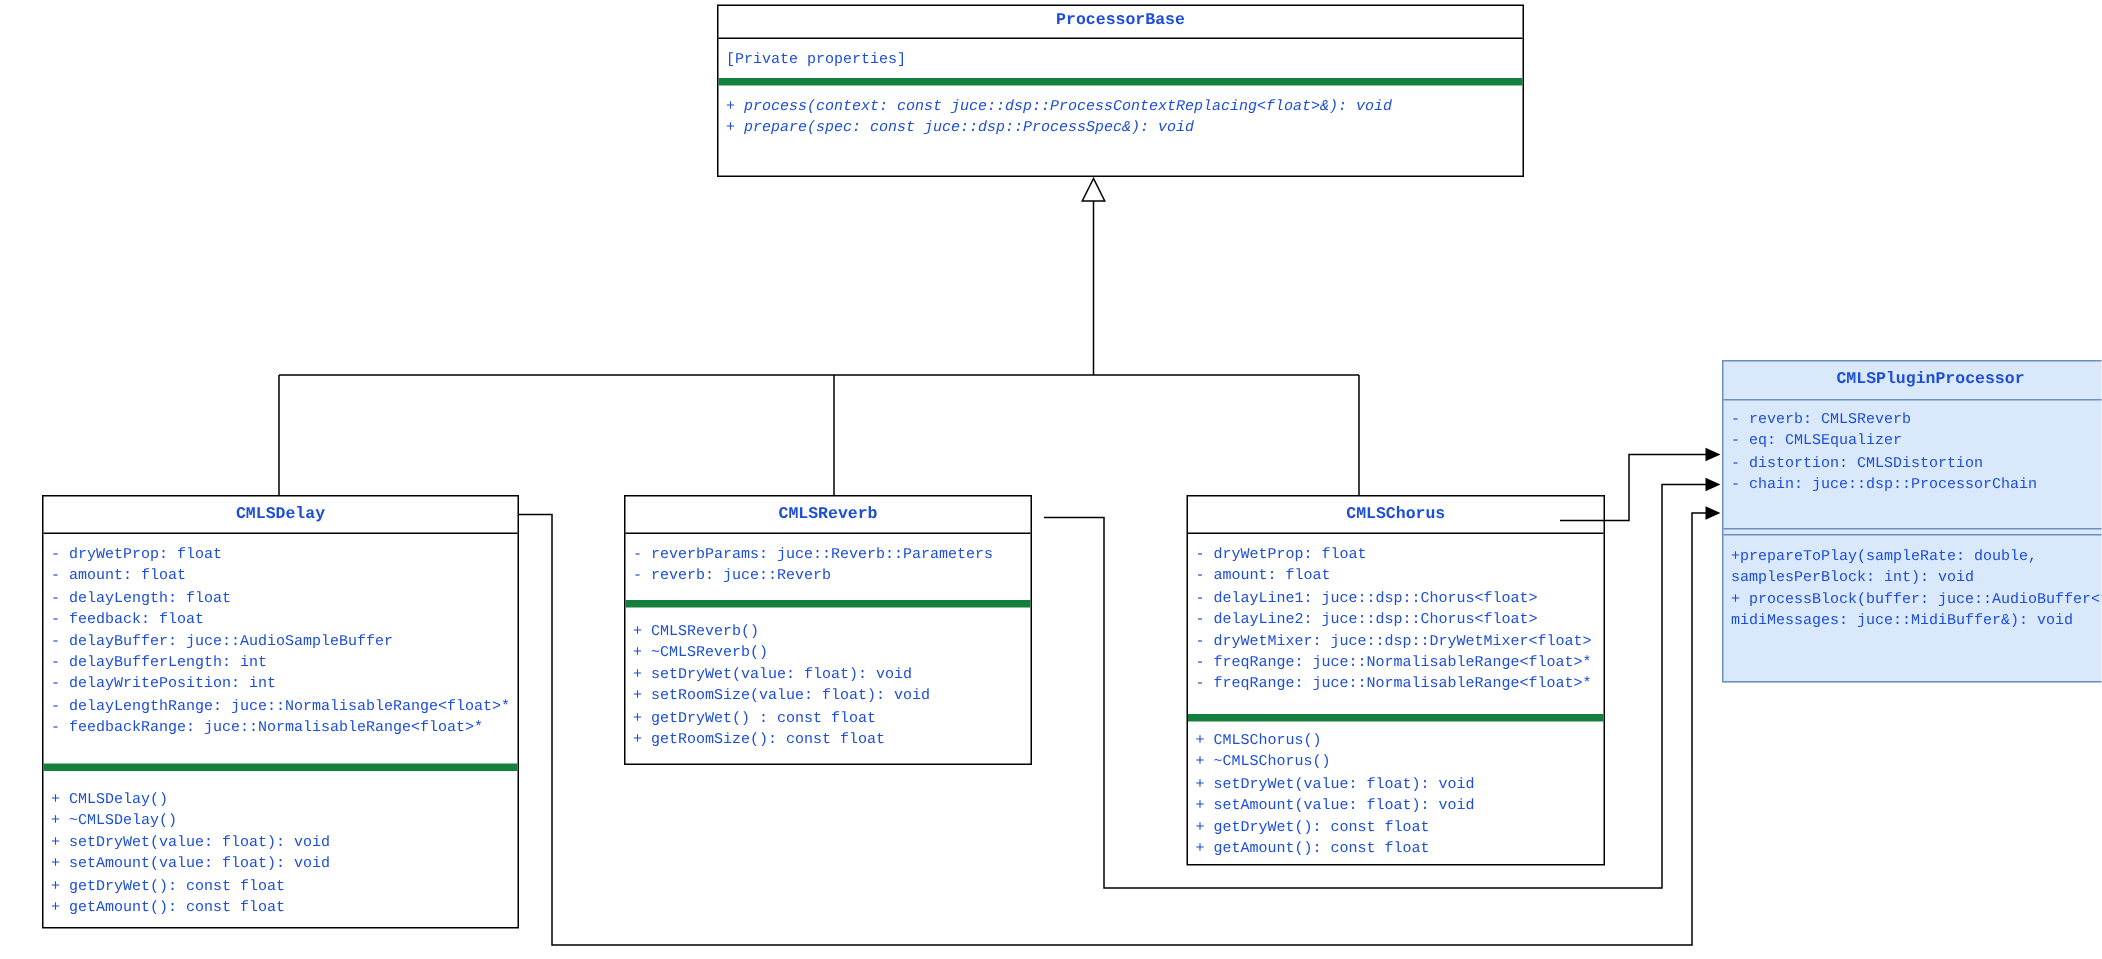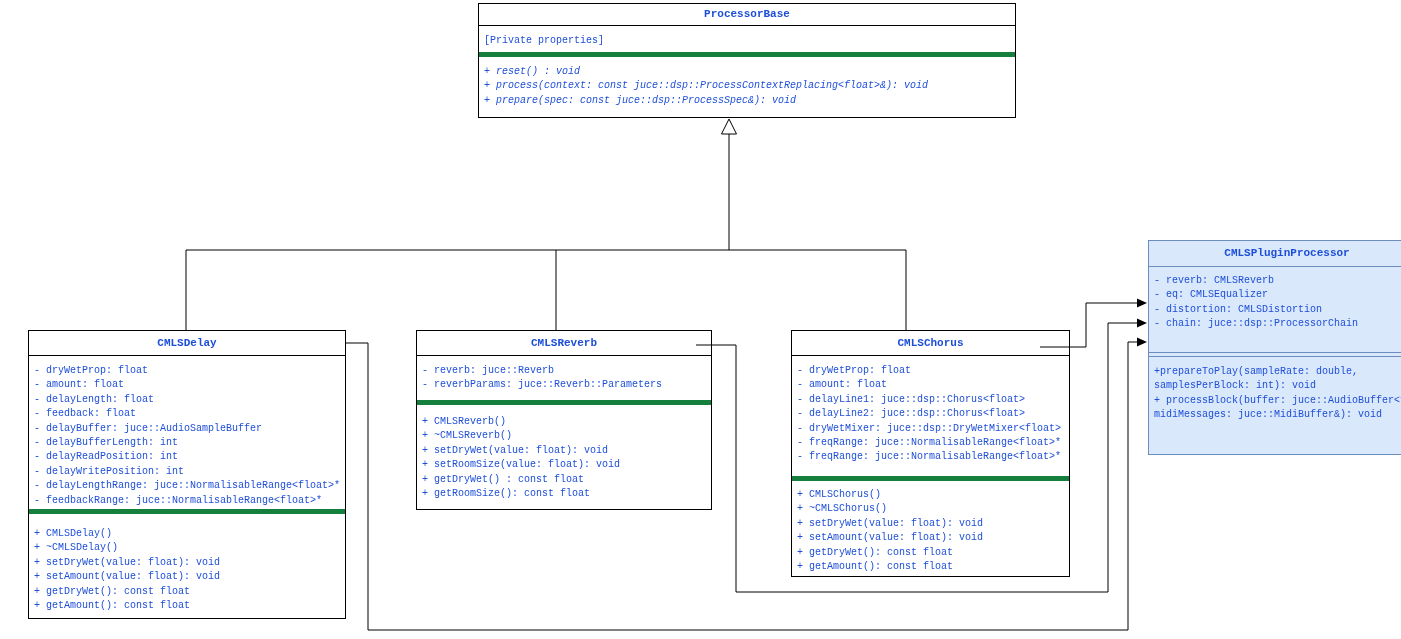--- a/index.html
+++ b/index.html
@@ -55,21 +55,21 @@
   
   #box-processor-base{left:452px;top:3px;width:538px;height:115px;}
   #box-processor-base .uml-title{height:22px;}
   #box-processor-base .sec-props{height:31px;}
 
   #box-cmls-delay{left:2px;top:330px;width:318px;height:289px;}
   #box-cmls-delay .uml-title{height:25px;text-align:right;}
   #box-cmls-delay .sec-attrs{height:158px;}
   #box-cmls-delay .sec-methods{padding-top:13px;}
 
-  #box-cmls-reverb{left:390px;top:330px;width:296px;height:180px;}
+  #box-cmls-reverb{left:390px;top:330px;width:272px;height:180px;}
   #box-cmls-reverb .uml-title{height:25px;}
   #box-cmls-reverb .sec-attrs{height:49px;}
   #box-cmls-reverb .sec-methods{padding-top:10px;}
 
   #box-cmls-chorus{left:765px;top:330px;width:279px;height:247px;}
   #box-cmls-chorus .uml-title{height:25px;}
   #box-cmls-chorus .sec-attrs{height:125px;}
   #box-cmls-chorus .sec-methods{padding-top:7px;}
 
   #box-plugin{left:1122px;top:240px;width:278px;height:215px;}
@@ -86,55 +86,53 @@
 <body>
 
 <div class="canvas">
 
   <div class="uml-box" id="box-processor-base">
     <div class="uml-title">ProcessorBase</div>
     <div class="uml-section divided sec-props">
       <div class="ln">[Private properties]</div>
     </div>
     <div class="uml-section grow italic sec-methods">
-      <div class="ln">+ reset() : void</div>
       <div class="ln">+ process(context: const juce::dsp::ProcessContextReplacing&lt;float&gt;&amp;): void</div>
       <div class="ln">+ prepare(spec: const juce::dsp::ProcessSpec&amp;): void</div>
     </div>
   </div>
 
   <div class="uml-box" id="box-cmls-delay">
     <div class="uml-title">CMLSDelay</div>
     <div class="uml-section divided sec-attrs">
       <div class="ln">- dryWetProp: float</div>
       <div class="ln">- amount: float</div>
       <div class="ln">- delayLength: float</div>
       <div class="ln">- feedback: float</div>
       <div class="ln">- delayBuffer: juce::AudioSampleBuffer</div>
       <div class="ln">- delayBufferLength: int</div>
-      <div class="ln">- delayReadPosition: int</div>
       <div class="ln">- delayWritePosition: int</div>
       <div class="ln">- delayLengthRange: juce::NormalisableRange&lt;float&gt;*</div>
       <div class="ln">- feedbackRange: juce::NormalisableRange&lt;float&gt;*</div>
     </div>
     <div class="uml-section grow sec-methods">
       <div class="ln">+ CMLSDelay()</div>
       <div class="ln">+ ~CMLSDelay()</div>
       <div class="ln">+ setDryWet(value: float): void</div>
       <div class="ln">+ setAmount(value: float): void</div>
       <div class="ln">+ getDryWet(): const float</div>
       <div class="ln">+ getAmount(): const float</div>
     </div>
   </div>
 
   <div class="uml-box" id="box-cmls-reverb">
     <div class="uml-title">CMLSReverb</div>
     <div class="uml-section divided sec-attrs">
+      <div class="ln">- reverbParams: juce::Reverb::Parameters</div>
       <div class="ln">- reverb: juce::Reverb</div>
-      <div class="ln">- reverbParams: juce::Reverb::Parameters</div>
     </div>
     <div class="uml-section grow sec-methods">
       <div class="ln">+ CMLSReverb()</div>
       <div class="ln">+ ~CMLSReverb()</div>
       <div class="ln">+ setDryWet(value: float): void</div>
       <div class="ln">+ setRoomSize(value: float): void</div>
       <div class="ln">+ getDryWet() : const float</div>
       <div class="ln">+ getRoomSize(): const float</div>
     </div>
   </div>

